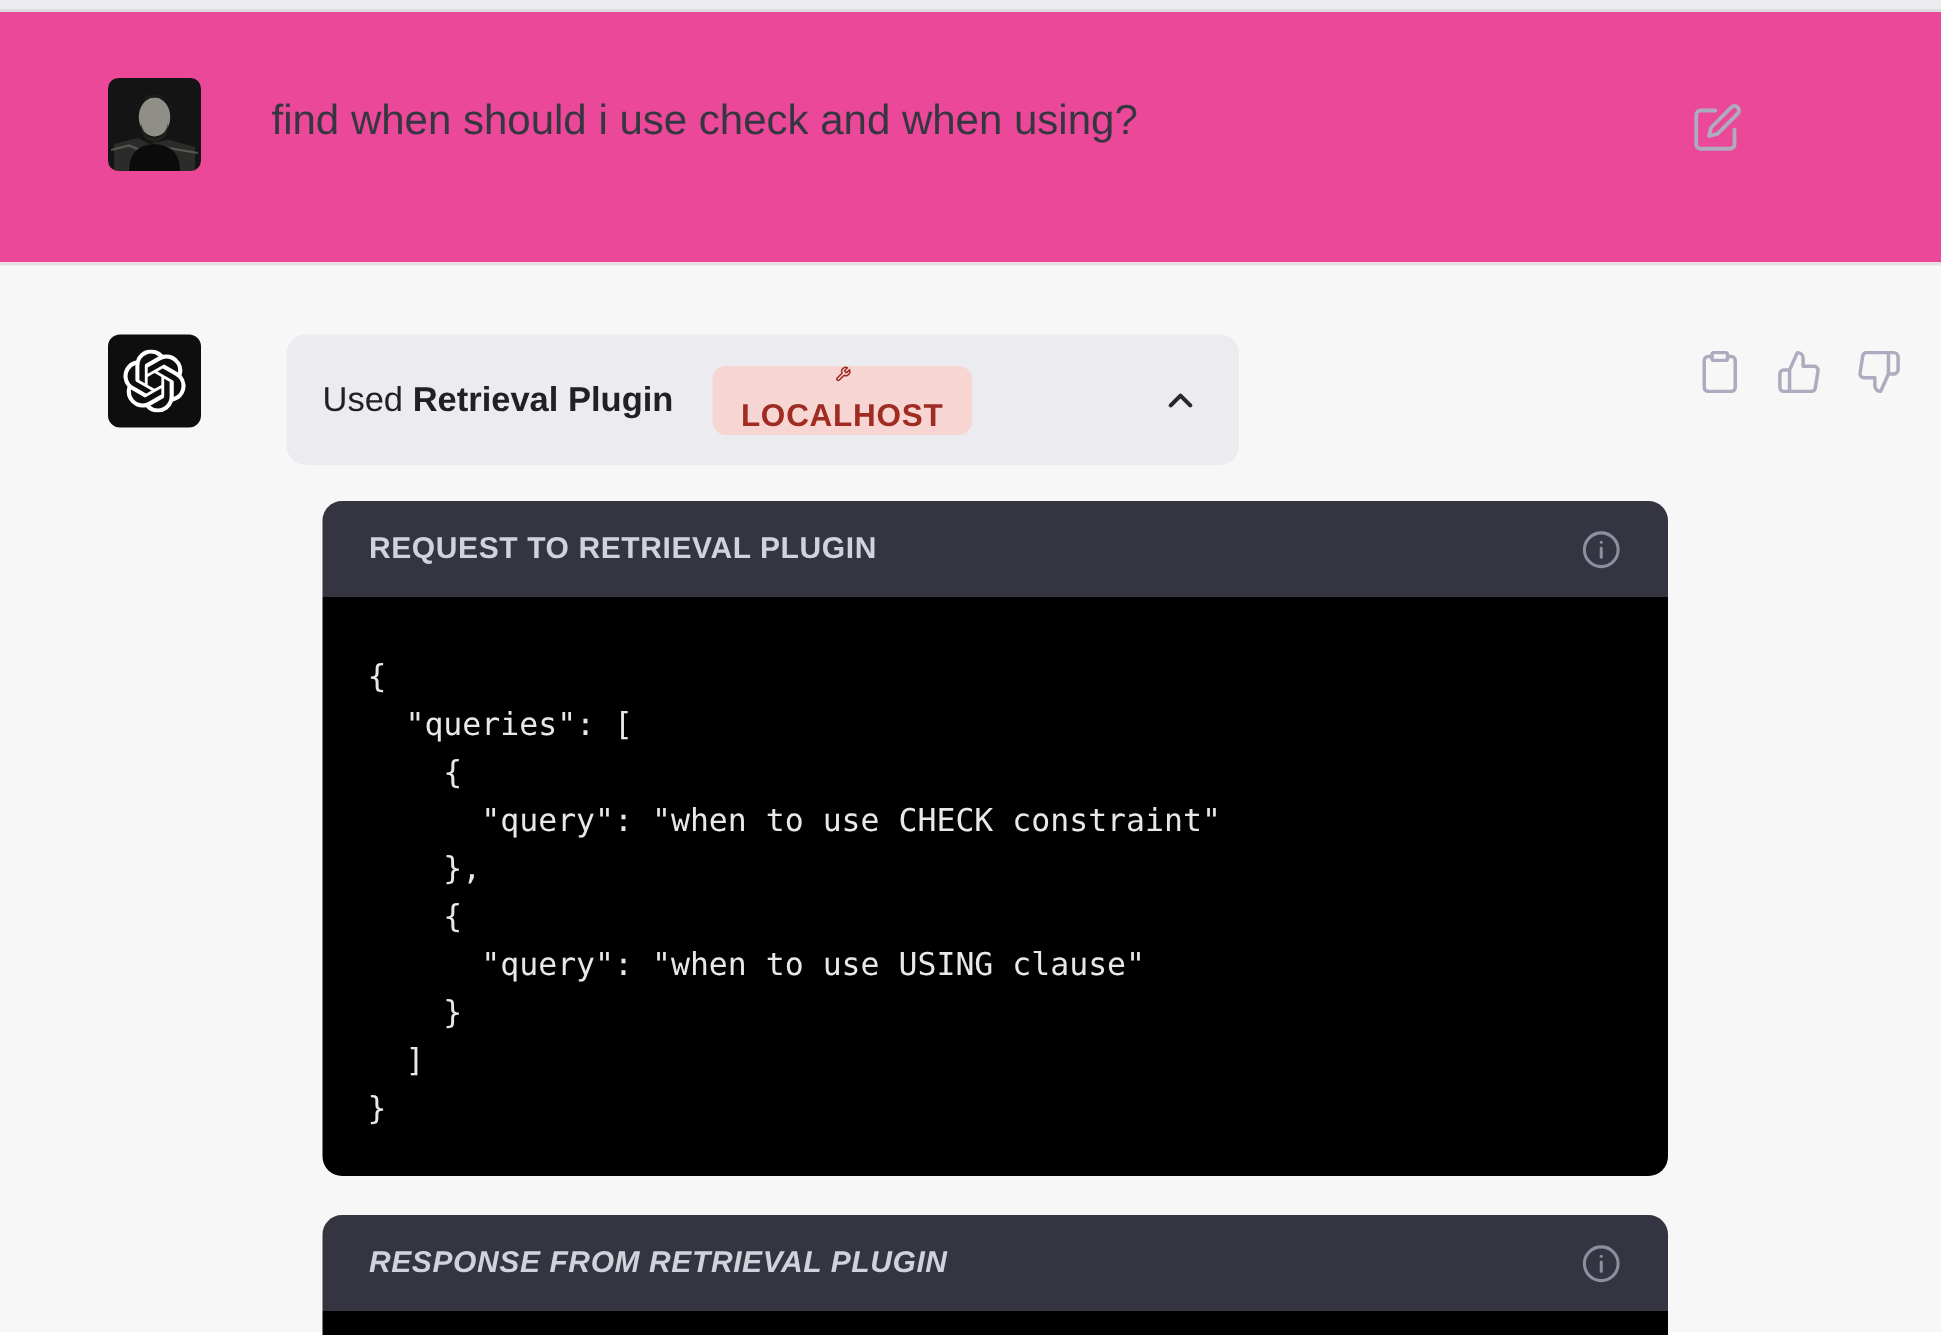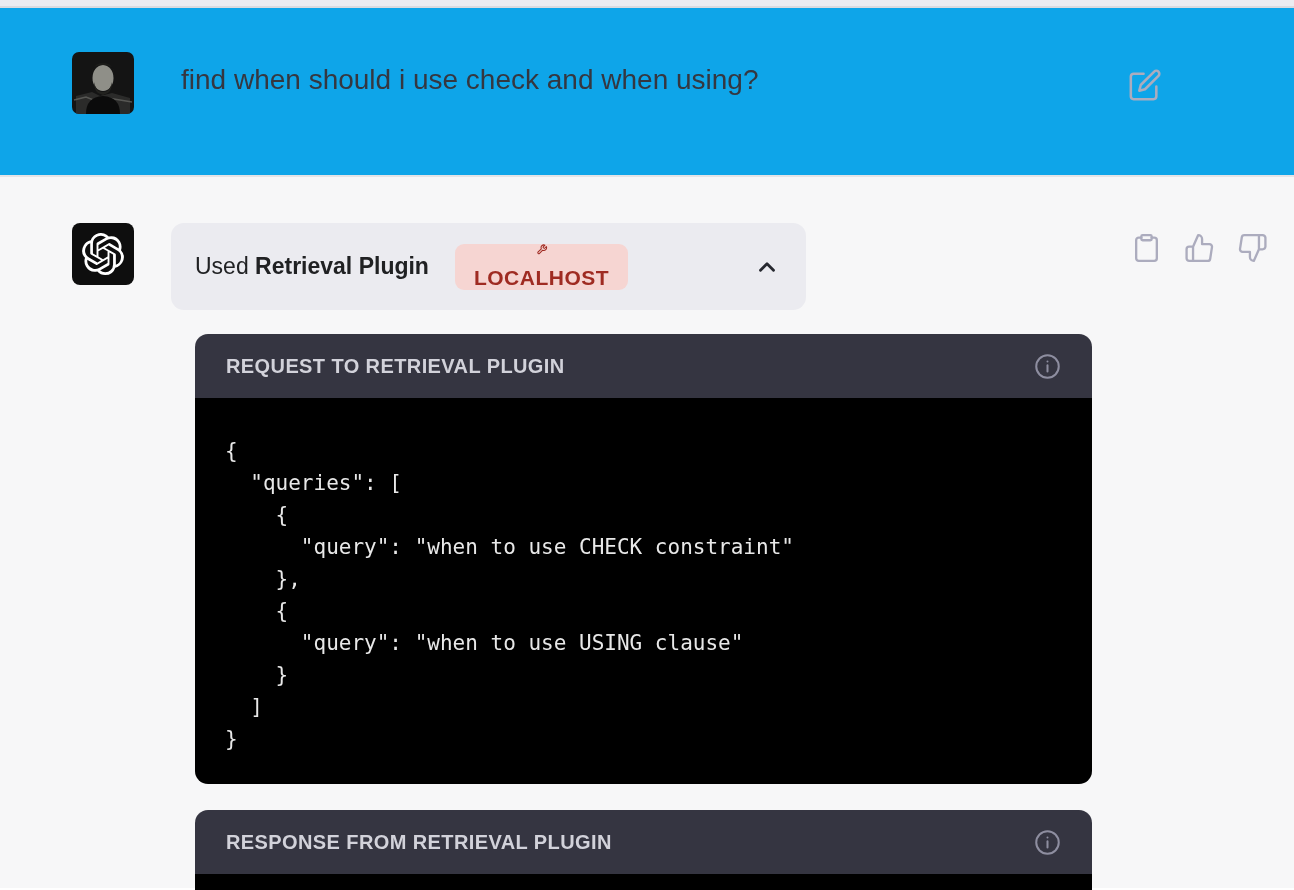--- a/index.html
+++ b/index.html
@@ -12,21 +12,21 @@
 
   
   .prev-strip {
     height: 8px;
     background: #ececf1;
     border-bottom: 2px solid #dbdbe0;
   }
 
   
   .user-section {
-    background: #0ea5e9;
+    background: #ec4899;
     height: 167px;
     display: flex;
     padding: 44px 26px 0 72px;
     position: relative;
   }
   .avatar {
     width: 62px; height: 62px;
     border-radius: 7px;
     overflow: hidden;
     flex: 0 0 62px;
@@ -55,21 +55,21 @@
     padding: 46px 26px 0 72px;
   }
   .assistant-row { display: flex; align-items: flex-start; }
   .bot-avatar {
     width: 62px; height: 62px;
     flex: 0 0 62px;
     background: #0e0e0e;
     border-radius: 8px;
     display: flex; align-items: center; justify-content: center;
   }
-  .content-col { margin-left: 37px; width: 1040px; }
+  .content-col { margin-left: 57px; width: 1040px; }
 
   .plugin-toggle {
     width: 635px; height: 87px;
     background: #ebebf0;
     border: none;
     border-radius: 13px;
     display: flex; align-items: center;
     padding: 0 26px 0 24px;
     cursor: pointer;
     font-family: inherit;
@@ -120,21 +120,21 @@
     background: #000000;
     color: #e8e8e8;
     border-radius: 0 0 13px 13px;
     padding: 37px 30px 29px 30px;
     font-family: "DejaVu Sans Mono", "Liberation Mono", monospace;
     font-size: 21px;
     line-height: 32px;
     white-space: pre;
     overflow: hidden;
   }
-  .response-panel { margin-top: 26px; }
+  .response-panel { margin-top: 26px; font-style: italic; }
   .response-code-stub {
     height: 17px;
     background: #000000;
   }
   svg { display: block; }
 </style>
 </head>
 <body>
 
 <div class="prev-strip"></div>

